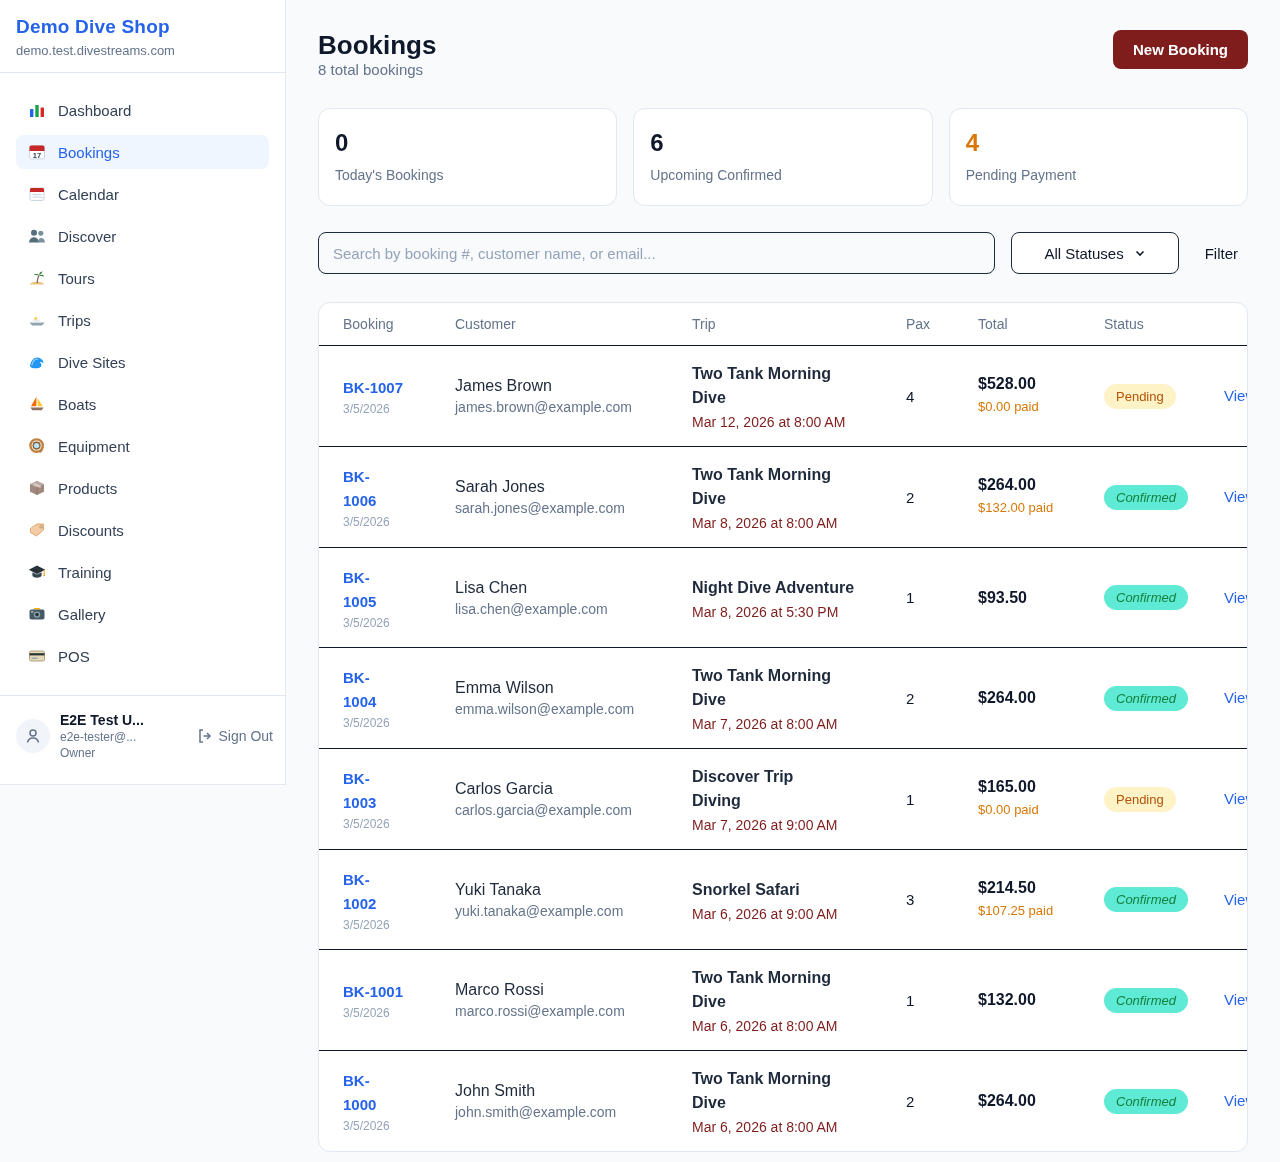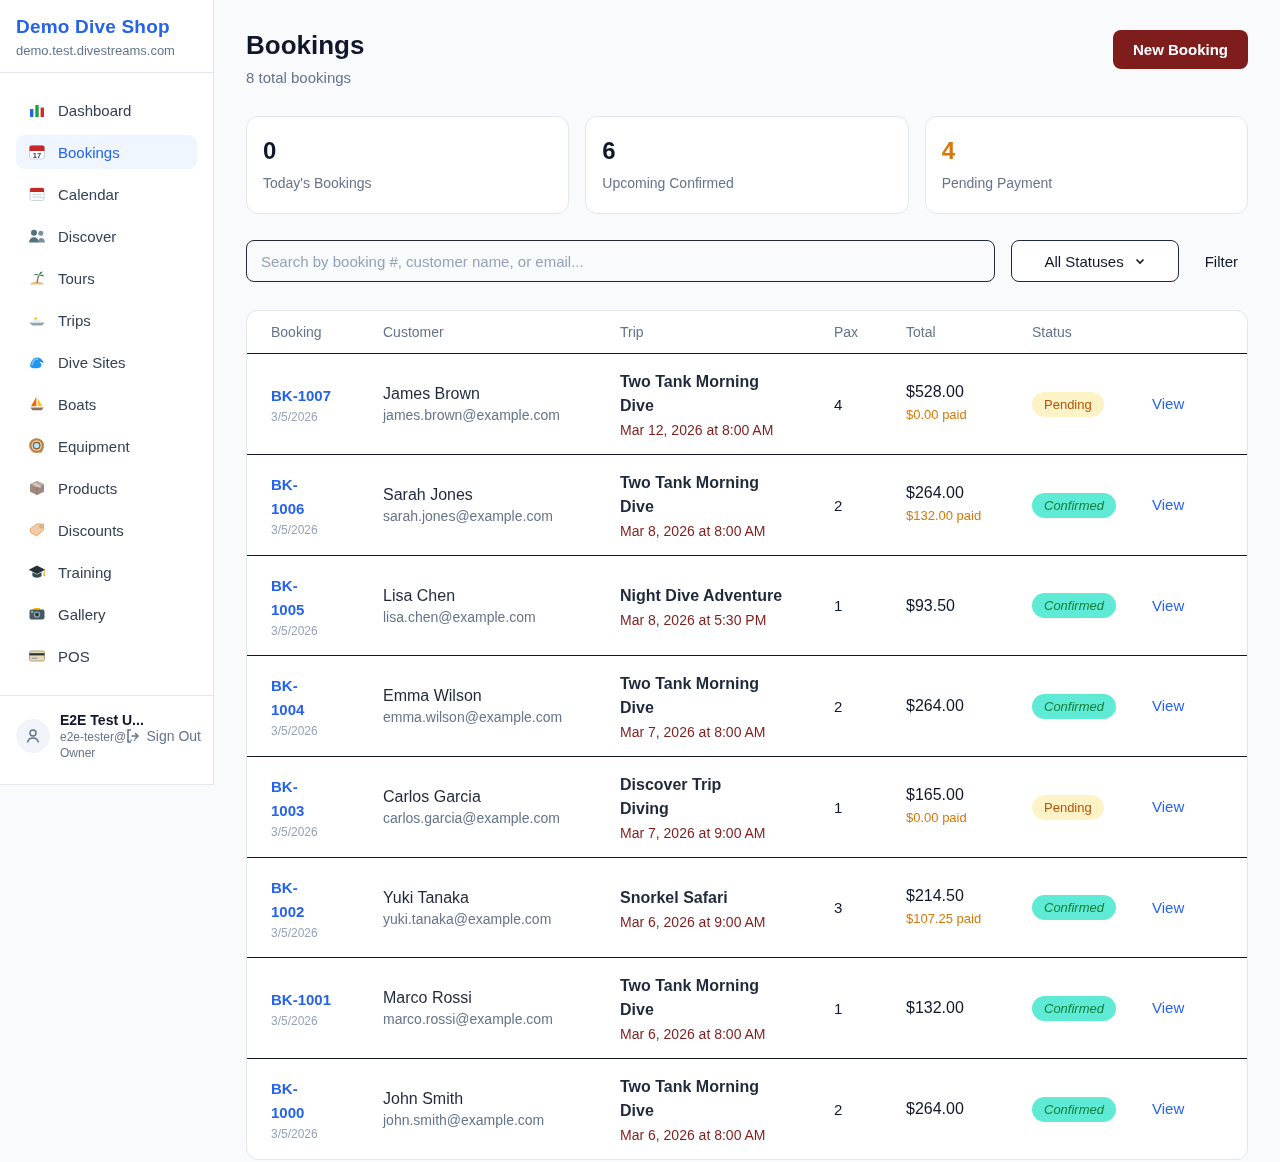--- a/index.html
+++ b/index.html
@@ -1,41 +1,41 @@
 <!DOCTYPE html>
 <html><head>
 <meta charset="utf-8">
 <style>
   * { margin:0; padding:0; box-sizing:border-box; }
   html,body { background:#f8fafc; font-family:"Liberation Sans", sans-serif; color:#0f172a; }
   .layout { display:flex; align-items:flex-start; min-height:1162px; width:1280px; }
 
   
-  .sidebar { width:214px; background:#fff; border-right:1px solid #e2e8f0; border-bottom:1px solid #e2e8f0; flex-shrink:0; }
+  .sidebar { width:286px; background:#fff; border-right:1px solid #e2e8f0; border-bottom:1px solid #e2e8f0; flex-shrink:0; }
   .brand { padding:16px 16px 14px; border-bottom:1px solid #e2e8f0; }
   .brand-name { color:#2563eb; font-size:19px; font-weight:700; letter-spacing:.2px; }
   .brand-domain { color:#64748b; font-size:13px; margin-top:5px; }
   .nav { padding:20px 16px 14px; }
   .nav-item { display:flex; align-items:center; gap:12px; padding:8px 12px; border-radius:8px; margin-bottom:8px;
               color:#334155; font-size:15px; cursor:pointer; }
   .nav-item.active { background:#eff6ff; color:#2563eb; font-weight:500; }
   .nav-icon { width:18px; height:18px; display:inline-flex; }
   .nav-icon svg { width:18px; height:18px; }
   .side-footer { border-top:1px solid #e2e8f0; padding:16px 12px 24px 16px; display:flex; align-items:center; gap:10px; }
   .avatar { width:34px; height:34px; border-radius:50%; background:#f1f5f9; display:flex; align-items:center; justify-content:center; flex-shrink:0; }
   .user-info { flex:1; min-width:0; }
   .user-name { font-size:14px; font-weight:700; color:#0f172a; white-space:nowrap; }
   .user-email, .user-role { font-size:12px; color:#64748b; margin-top:2px; white-space:nowrap; }
   .signout { display:flex; align-items:center; gap:6px; color:#64748b; font-size:14px; cursor:pointer; white-space:nowrap; }
 
   
   .main { flex:1; padding:30px 32px 31px; min-width:0; }
   .page-head { display:flex; justify-content:space-between; align-items:flex-start; }
   .page-title { font-size:26px; font-weight:700; color:#0f172a; }
-  .page-sub { font-size:15px; color:#64748b; margin-top:8px; }
+  .page-sub { font-size:15px; color:#64748b; }
   .btn-primary { background:#7f1d1d; color:#fff; font-size:15px; font-weight:600; border:none; border-radius:8px;
                  padding:11px 20px; cursor:pointer; font-family:inherit; }
 
   .stats { display:grid; grid-template-columns:1fr 1fr 1fr; gap:16px; margin-top:30px; }
   .stat-card { background:#fff; border:1px solid #e2e8f0; border-radius:12px; padding:20px 16px 22px; }
   .stat-value { font-size:24px; font-weight:700; color:#0f172a; }
   .stat-label { font-size:14px; color:#64748b; margin-top:10px; }
 
   .controls { display:flex; align-items:center; gap:16px; margin-top:26px; }
   .search-input { flex:1; height:42px; border:1px solid #1e293b; border-radius:8px; background:transparent;
@@ -52,21 +52,21 @@
   .thead .th { font-size:14px; color:#64748b; padding:13px 0; }
   .trow { border-bottom:1px solid #0f172a; min-height:100px; padding-top:16px; padding-bottom:16px; }
   .trow:last-child { border-bottom:none; }
   .bk-id { color:#2563eb; font-size:15px; font-weight:600; white-space:pre-line; line-height:1.6; cursor:pointer; }
   .bk-date { color:#94a3b8; font-size:12px; margin-top:2px; }
   .cust-name { color:#1e293b; font-size:16px; font-weight:500; }
   .cust-email { color:#64748b; font-size:14px; margin-top:4px; }
   .trip-name { color:#1e293b; font-size:16px; font-weight:600; white-space:pre-line; line-height:1.5; padding-right:20px; }
   .trip-when { color:#7f1d1d; font-size:14px; margin-top:4px; }
   .pax { font-size:15px; color:#0f172a; }
-  .total { font-size:16px; font-weight:400; color:#0f172a; }
+  .total { font-size:16px; font-weight:700; color:#0f172a; }
   .paid { font-size:13px; color:#d97706; margin-top:4px; white-space:pre-line; line-height:1.5; padding-right:28px; }
   .badge { display:inline-block; font-size:13px; padding:5px 12px; border-radius:999px; }
   .badge.pending { color:#b45309; background:#fef3c7; }
   .badge.confirmed { color:#15803d; background:#5eead4;font-style:italic; }
   .view-link { color:#2563eb; font-size:15px; font-weight:500; cursor:pointer; }
 </style>
 </head>
 <body>
 
 <div class="layout">

